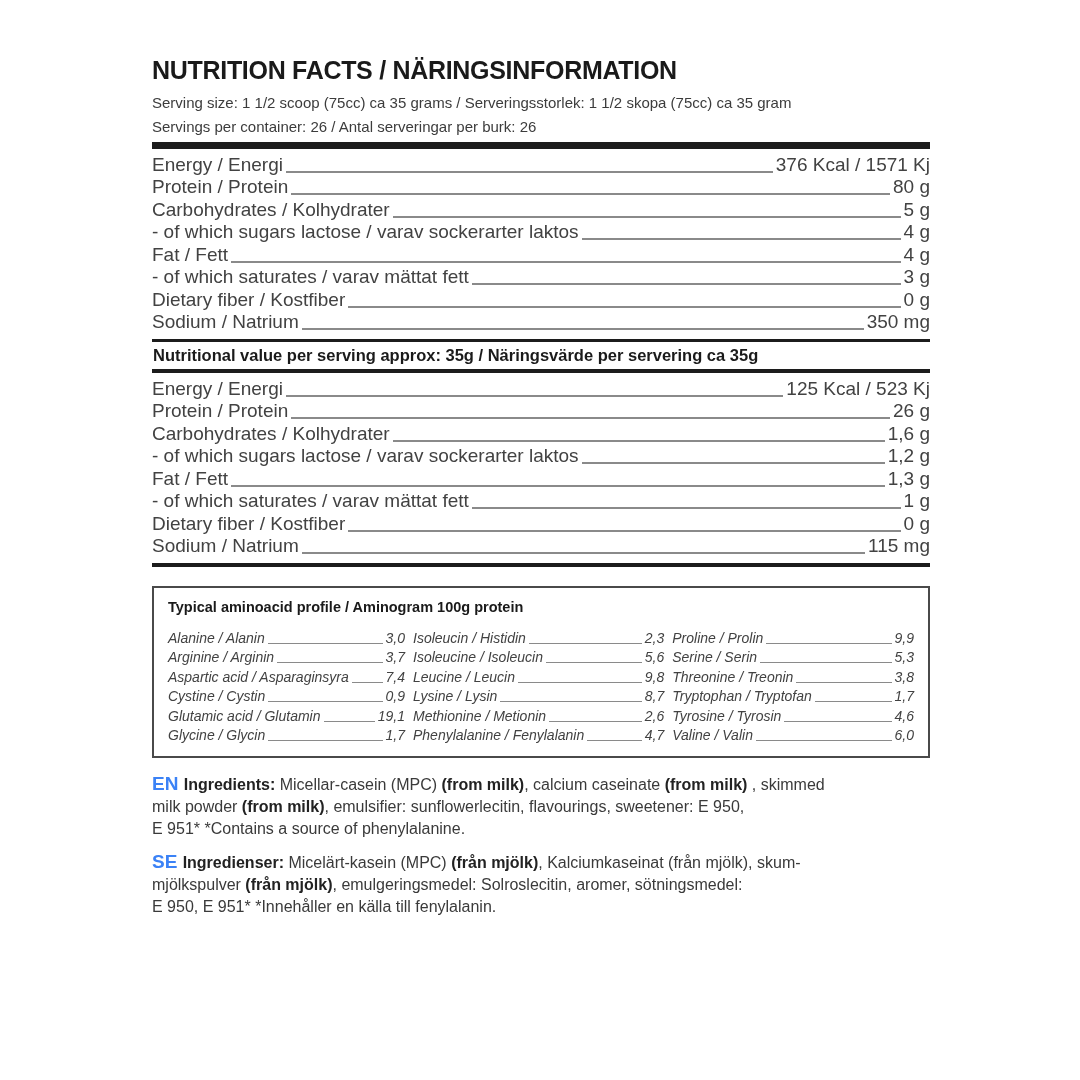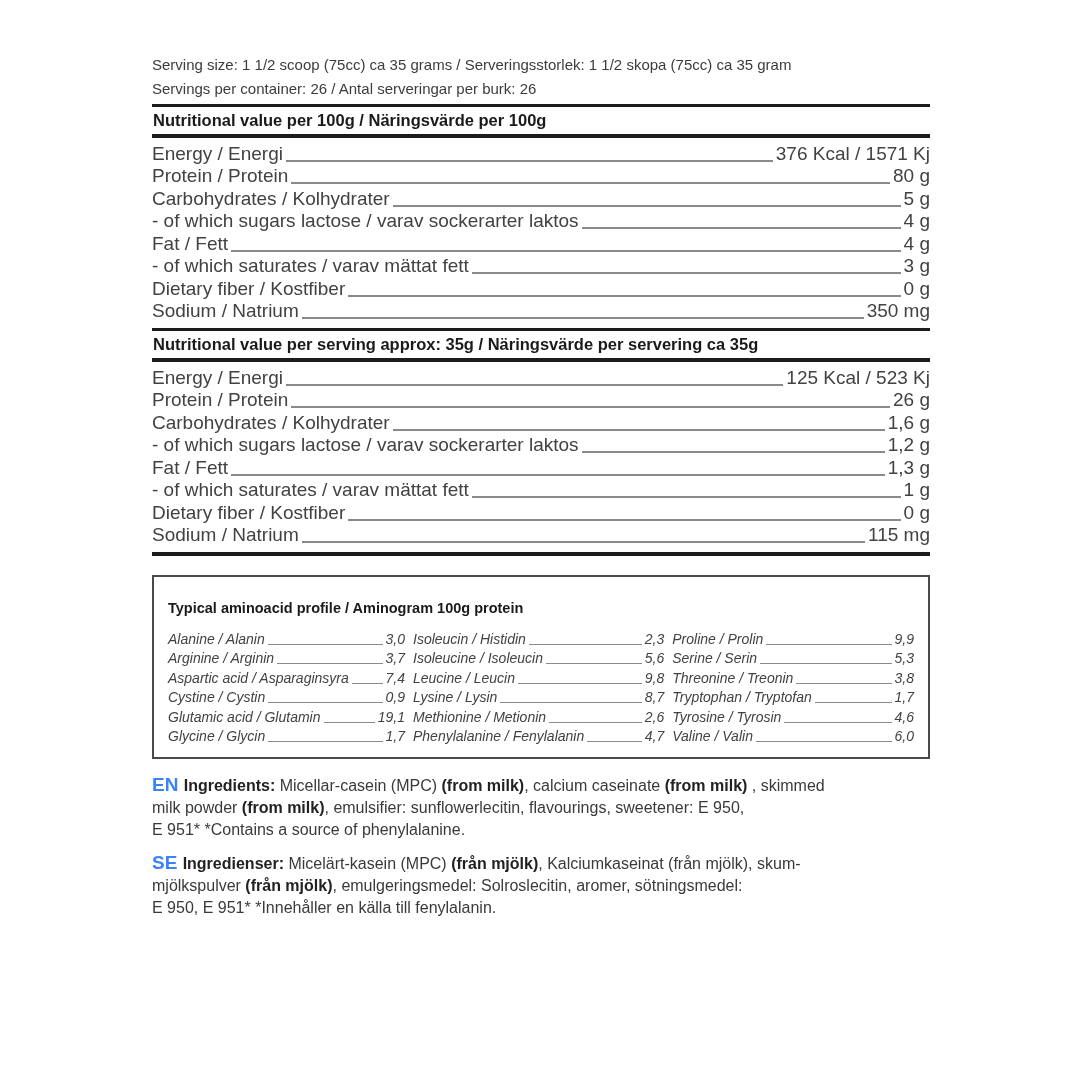--- a/index.html
+++ b/index.html
@@ -45,21 +45,21 @@
     flex:1;border-bottom:2px solid var(--leader);
     margin:0 3px 3px 3px;min-width:12px;
   }
   .nutri-value{white-space:nowrap;}
 
   .amino-box{
     border:2px solid #4a4a4a;margin-top:19px;padding:11px 14px 13px 14px;
   }
   .amino-heading{
     font-size:14.5px;font-weight:700;color:var(--heading);
-    margin:12px 0 11px 0;white-space:nowrap;
+    margin:0 0 11px 0;white-space:nowrap;
   }
   .amino-grid{
     display:grid;grid-template-columns:1fr 1.06fr 1.02fr;column-gap:8px;font-style:italic;
   }
   .amino-row{
     display:flex;align-items:flex-end;height:19.5px;
     font-size:14px;color:var(--text);
   }
   .amino-row .leader{border-bottom-width:1.5px;margin-bottom:2px;}
 
@@ -68,25 +68,25 @@
   }
   .ingredients.se{margin-top:11px;}
   .ing-prefix{font-weight:800;font-size:19px;color:#3b82f6;}
   .ing-bold{font-weight:700;color:#222;}
 </style>
 </head>
 <body>
 
 <div class="page">
 
+  <h1 class="title">NUTRITION FACTS / NÄRINGSINFORMATION</h1>
   <p class="sub">Serving size: 1 1/2 scoop (75cc) ca 35 grams / Serveringsstorlek: 1 1/2 skopa (75cc) ca 35 gram</p>
   <p class="sub">Servings per container: 26 / Antal serveringar per burk: 26</p>
 
   <div class="rule rule-3 mt6"></div>
-  <h2 class="sec-heading">Nutritional value per 100g / Näringsvärde per 100g</h2>
   <div class="rule rule-4"></div>
   <div class="nutri-table" id="table-100g">
       <div class="nutri-row">
         <span class="nutri-label">Energy / Energi</span>
         <span class="leader"></span>
         <span class="nutri-value">376 Kcal / 1571 Kj</span>
       </div>
       <div class="nutri-row">
         <span class="nutri-label">Protein / Protein</span>
         <span class="leader"></span>

